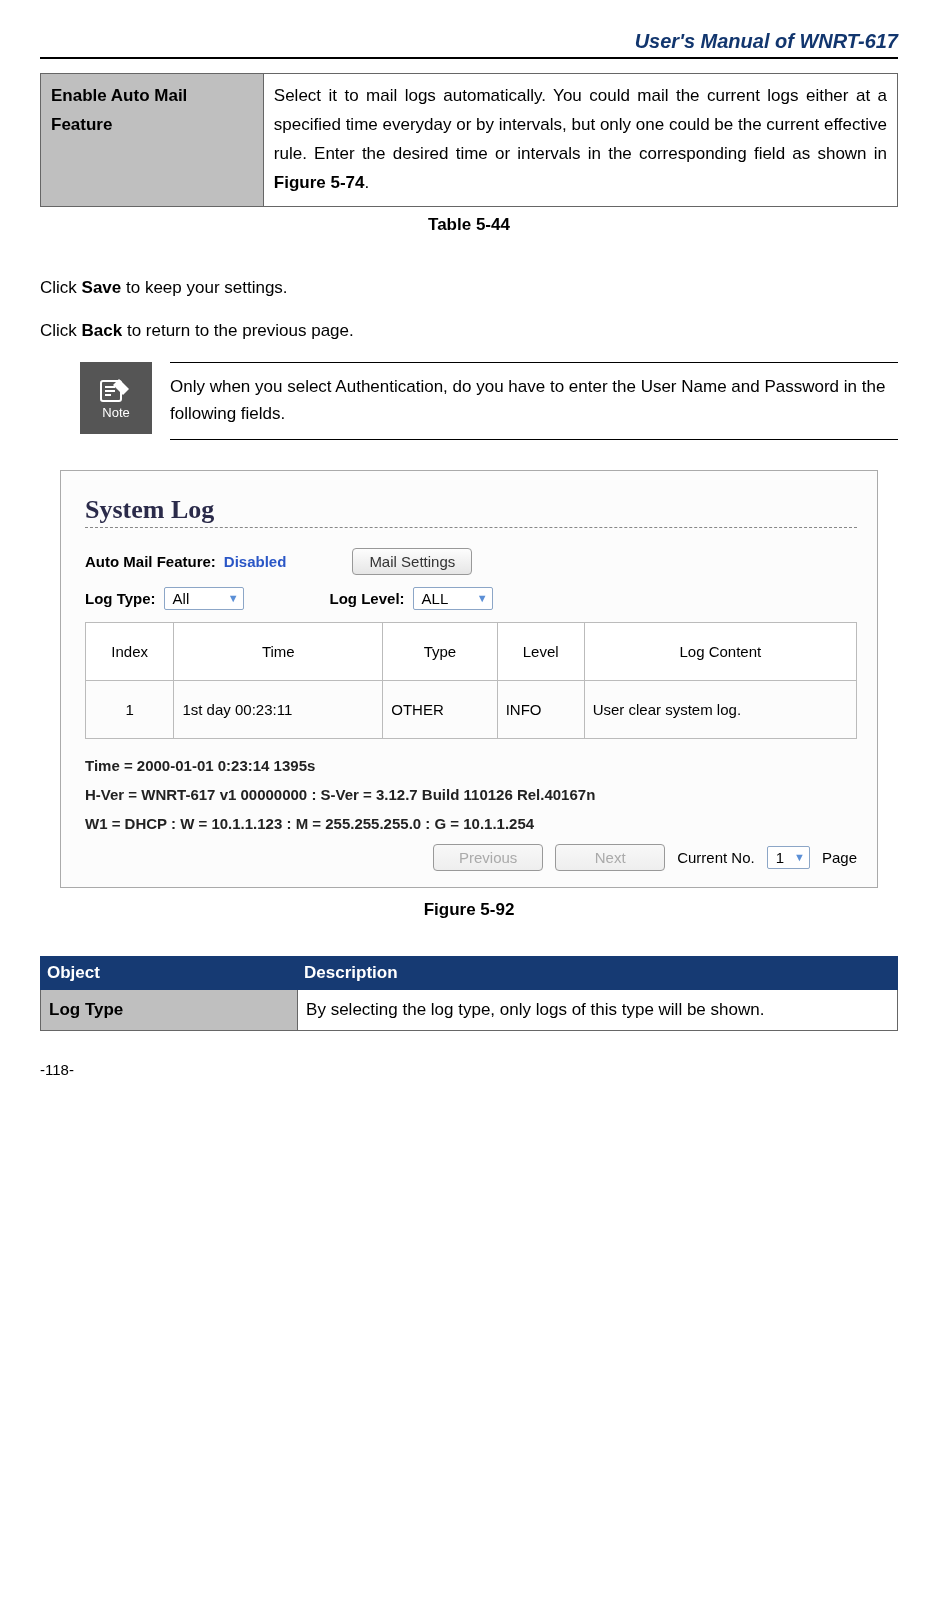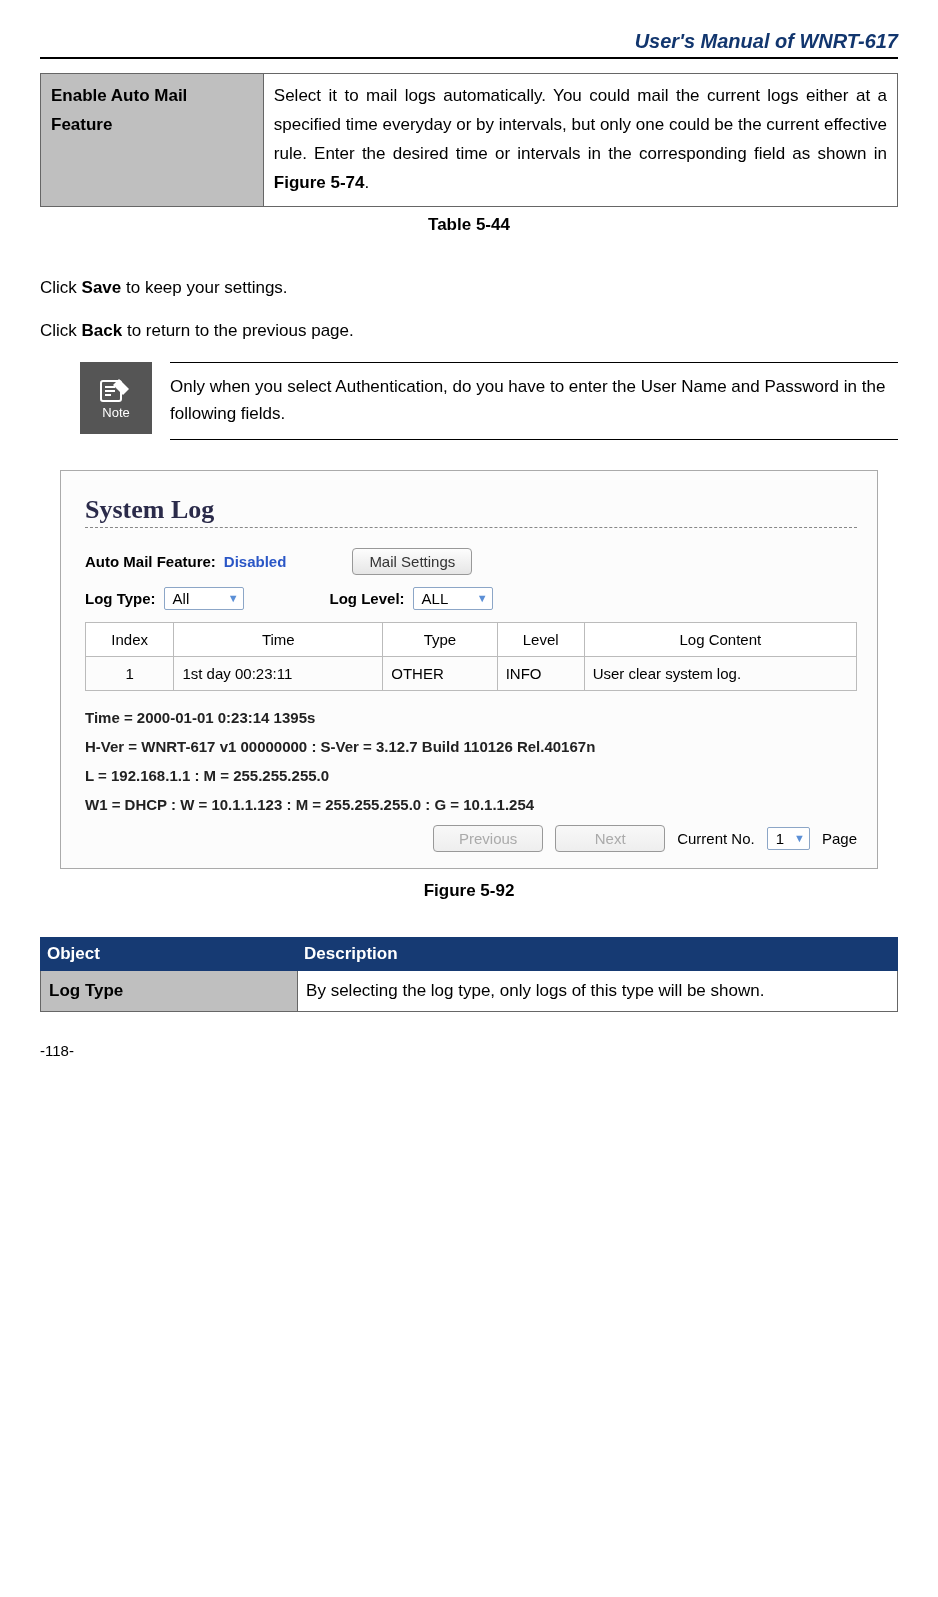--- a/index.html
+++ b/index.html
@@ -108,21 +108,21 @@
   }
   .sel.small { min-width:34px; }
   .chev { color:#5b8fd6; font-size:11px; margin-left:10px; }
   table.log-table {
     border-collapse: collapse;
     width: 100%;
     font-size: 15px;
     margin-bottom: 18px;
   }
   table.log-table th, table.log-table td {
-    border:1px solid #bbb; padding:8px 8px; text-align:left;
+    border:1px solid #bbb; padding:20px 8px; text-align:left;
   }
   table.log-table th {
     background:#fff; text-align:center; font-weight:normal;
   }
   .info-line { font-weight:bold; font-size:15px; margin:12px 0; color:#222;}
   .btn-row { display:flex; gap:14px; margin:22px 0 18px 0; flex-wrap:wrap;}
   .pager-row { display:flex; align-items:center; justify-content:flex-end; gap:12px; font-size:15px; }
   .figure-caption { text-align:center; font-weight:bold; margin: 12px 0 36px 0; }
 
   table.obj-table { border-collapse:collapse; width:100%; }
@@ -218,21 +218,20 @@
       <td>1st day 00:23:11</td>
       <td>OTHER</td>
       <td>INFO</td>
       <td>User clear system log.</td>
     </tr>
   </tbody>
     </table>
 
   <div class="info-line">Time = 2000-01-01 0:23:14 1395s</div>
   <div class="info-line">H-Ver = WNRT-617 v1 00000000 : S-Ver = 3.12.7 Build 110126 Rel.40167n</div>
-  <div class="info-line">L = 192.168.1.1 : M = 255.255.255.0</div>
   <div class="info-line">W1 = DHCP : W = 10.1.1.123 : M = 255.255.255.0 : G = 10.1.1.254</div>
 
 
   <div class="pager-row">
     <span class="btn disabled">Previous</span>
     <span class="btn disabled">Next</span>
     <span>Current No.</span>
     <span class="sel small">
       <span>1</span>
       <span class="chev">▼</span>

